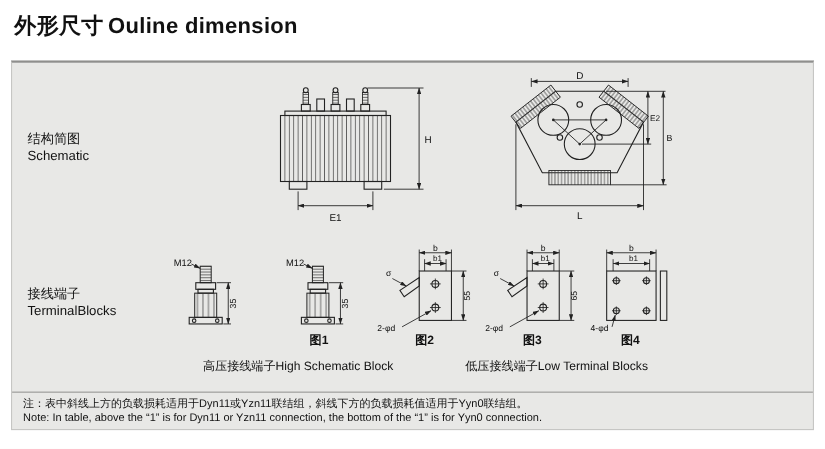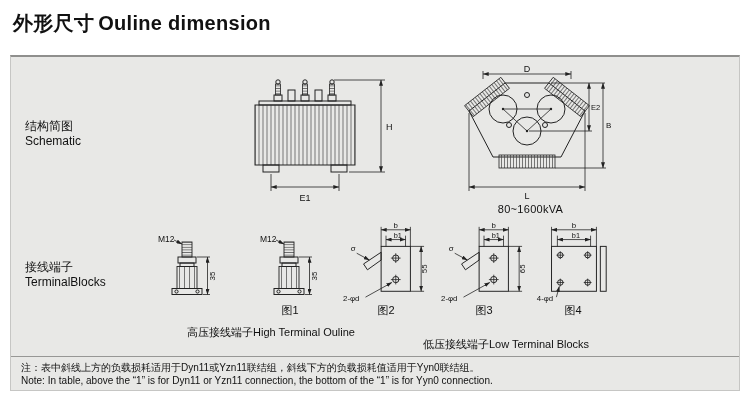--- a/index.html
+++ b/index.html
@@ -4,21 +4,21 @@
 <style>
   html,body{margin:0;padding:0;}
   body{width:750px;height:408px;background:#fff;font-family:"Liberation Sans","DejaVu Sans",sans-serif;color:#111;}
   .page{position:relative;width:750px;height:408px;background:#fff;overflow:hidden;padding-left:45px;}
   .title{position:absolute;left:13px;top:10px;font-size:20px;font-weight:bold;letter-spacing:.3px;}
   .title span{margin-right:4px;}
   .panel{position:absolute;left:10px;top:55px;width:730px;height:336px;background:#e8e8e6;border:1px solid #c6c6c4;border-top:2px solid #8f8f8d;box-sizing:border-box;}
   .rowlabel{position:absolute;font-size:12px;line-height:15px;}
   .draw{position:absolute;}
   .fig{position:absolute;top:164px;height:96px;display:flex;flex-direction:column;align-items:center;justify-content:flex-end;}
-  .figcap{font-size:11px;line-height:13px;min-height:13px;margin-top:1px;}
+  .figcap{font-size:11px;line-height:13px;min-height:13px;margin-top:1px;font-weight:bold;}
   .capline{position:absolute;font-size:11px;text-align:center;}
   .rating{position:absolute;font-size:11px;text-align:center;letter-spacing:.3px;}
   .note{position:absolute;left:0;bottom:0;width:100%;box-sizing:border-box;border-top:1px solid #979795;padding:4px 10px 3px;font-size:10px;line-height:13px;}
   svg text{font-family:"Liberation Sans","DejaVu Sans",sans-serif;fill:#111;}
   .ol{fill:none;stroke:#222;stroke-width:1;}
   .dl{fill:none;stroke:#222;stroke-width:0.8;}
 </style>
 </head>
 <body>
 
@@ -134,21 +134,20 @@
         <text x="163" y="63" font-size="8">B</text>
       </g>
       <g>
         <line x1="26" y1="48" x2="26" y2="126" class="dl"></line>
         <line x1="142" y1="48" x2="142" y2="126" class="dl"></line>
         <line x1="26" y1="122" x2="142" y2="122" class="dl" marker-start="url(#arw)" marker-end="url(#arw)"></line>
         <text x="84" y="134" font-size="9" text-anchor="middle">L</text>
       </g>
     </svg>
 
-    <div class="rating" style="left:432px;top:146px;width:175px">80~1600kVA</div>
 
     <div class="fig" style="left:146px;width:62px">
       <svg width="62" height="70" viewBox="0 0 62 70">
         <text x="1" y="9" font-size="8.5">M12</text>
         <line x1="17" y1="7" x2="25" y2="11" class="dl" marker-end="url(#arw)"></line>
         <rect x="25" y="9" width="10" height="15" fill="url(#ph2)" stroke="#222" stroke-width="0.9"></rect>
         <rect x="21" y="24" width="18" height="6" class="ol"></rect>
         <rect x="23" y="30" width="14" height="3.5" class="ol"></rect>
         <rect x="20" y="33.5" width="20" height="22" fill="url(#pv6)" stroke="#222" stroke-width="0.9"></rect>
         <rect x="15" y="55.5" width="30" height="6" class="ol"></rect>
@@ -290,22 +289,22 @@
           <line x1="49" y1="63" x2="57" y2="63" class="dl"></line>
           <line x1="53" y1="59" x2="53" y2="67" class="dl"></line>
         </g>
         <rect x="66" y="26" width="6" height="46" class="ol"></rect>
         <text x="1" y="82" font-size="8">4-φd</text>
         <line x1="21" y1="78" x2="24" y2="67" class="dl" marker-end="url(#arw)"></line>
       </svg>
       <div class="figcap">图4</div>
     </div>
 
-    <div class="capline" style="left:140px;top:268px;width:240px">高压接线端子High Terminal Ouline</div>
-    <div class="capline" style="left:390px;top:280px;width:210px">低压接线端子Low Terminal Blocks</div>
+    <div class="capline" style="left:140px;top:268px;width:240px">高压接线端子High Schematic Block</div>
+    <div class="capline" style="left:390px;top:268px;width:210px">低压接线端子Low Terminal Blocks</div>
 
     <div class="note">
       <div>注：表中斜线上方的负载损耗适用于Dyn11或Yzn11联结组，斜线下方的负载损耗值适用于Yyn0联结组。</div>
       <div>Note: In table, above the “1” is for Dyn11 or Yzn11 connection, the bottom of the “1” is for Yyn0 connection.</div>
     </div>
 
   </div>
 </div>
 
 </body></html>

